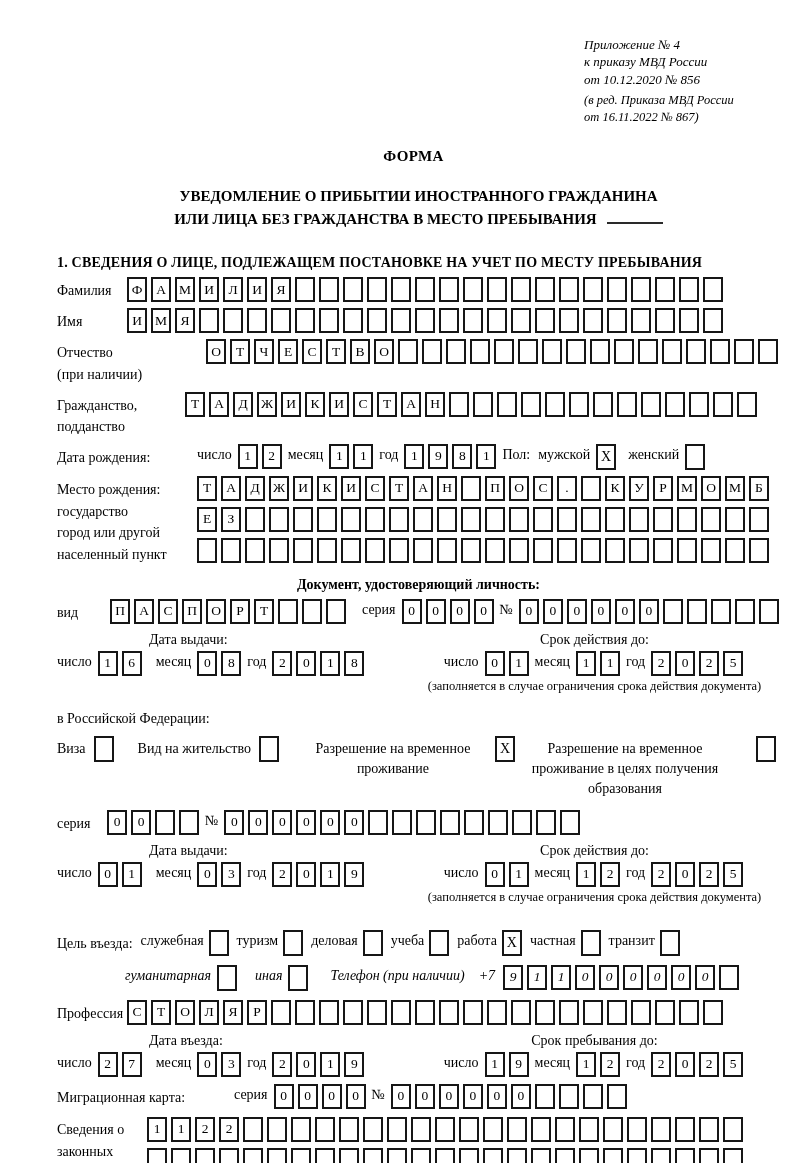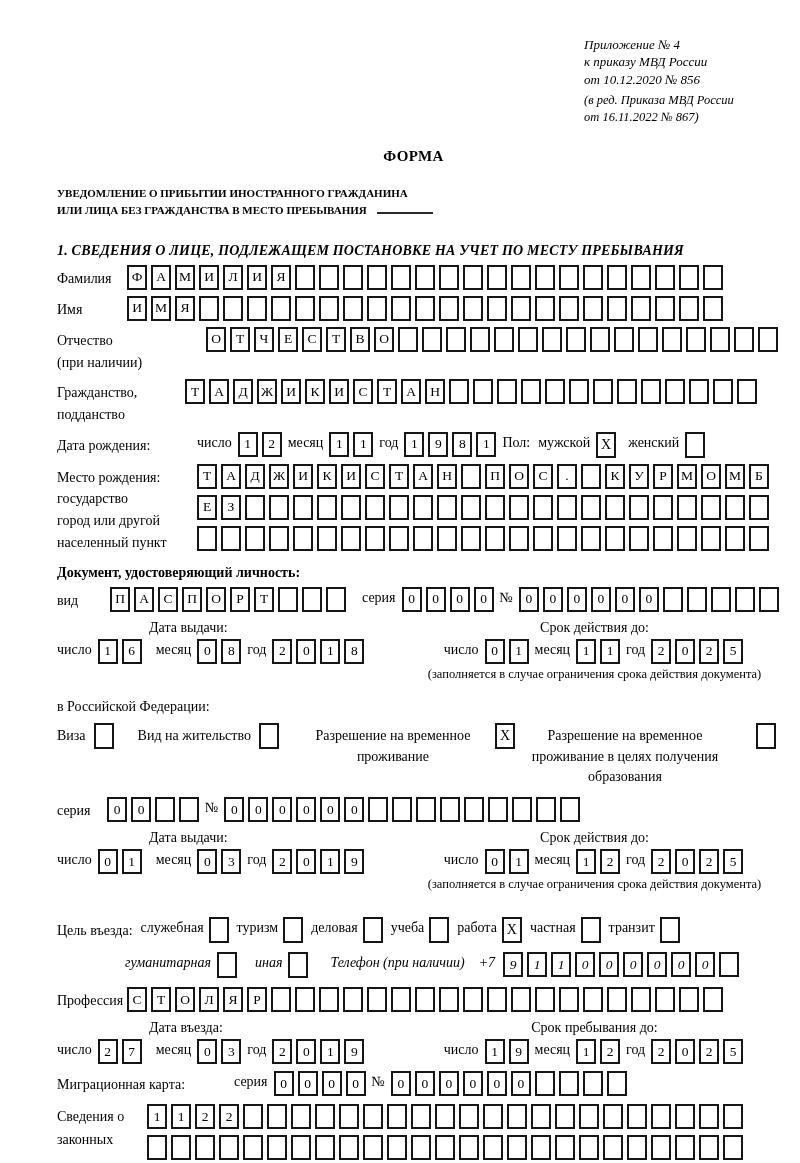--- a/index.html
+++ b/index.html
@@ -6,23 +6,23 @@
   html,body { background:#ffffff; }
   .page {
     width:800px; min-height:1163px; margin:0 auto; background:#fff; color:#000;
     font-family:"Liberation Serif", serif; font-size:14px; position:relative;
     padding:36px 20px 24px 57px;
   }
   
   .ref-block { margin-left:auto; width:196px; font-size:13px; line-height:1.34;font-style:italic; }
   .ref-amend { margin-top:4px; font-size:12.5px; }
   .forma { text-align:center; font-weight:bold; font-size:15px; margin:22px 10px 0 0; letter-spacing:.4px; }
-  .title { text-align:left; font-weight:bold; font-size:11px; margin-top:20px; line-height:1.55; }
+  .title { text-align:center; font-weight:bold; font-size:15px; margin-top:20px; line-height:1.55; }
   .title-underline { display:inline-block; width:56px; height:1em; border-bottom:2px solid #2a2a2a; margin-left:10px; }
-  .sec-heading { font-weight:bold; font-size:14px; margin-top:24px; letter-spacing:.2px;font-style:italic; }
+  .sec-heading { font-weight:bold; font-size:14px; margin-top:24px; letter-spacing:.2px; }
 
   
   .frow { display:flex; align-items:flex-start; margin-top:6px; }
   .flabel { flex:none; line-height:1.5; padding-top:3px; }
   .lbl2 { line-height:1.55; }
   .cells { display:inline-flex; flex:none; }
   .cell {
     flex:none; width:20px; height:25px; border:2px solid #161616; margin-right:4px;
     display:inline-flex; align-items:center; justify-content:center; font-size:13.5px; background:#fff;
   }
@@ -36,21 +36,21 @@
   .w-citizenship { width:128px; }
   .w-birthdate { width:104px; margin-right:34px; }
   .w-birthplace { width:140px; }
   .w-kind { width:53px; }
   .w-series1 { width:50px; }
   .w-profession { width:70px; }
   .w-migcard { width:175px; }
 
   .stackrows .cells { display:flex; margin-bottom:6px; }
 
-  .doc-heading { text-align:left; font-weight:bold; margin-top:8px; }
+  .doc-heading { text-align:center; font-weight:bold; margin-top:8px; }
 
   
   .datepair { display:flex; margin-top:8px; }
   .dp-left { width:352px; flex:none; }
   .dp-left .dg-title { padding-left:92px; }
   .dp-right { flex:1; display:flex; flex-direction:column; align-items:center; }
   .dg-title { margin-bottom:3px; }
   .dg-line { display:flex; align-items:flex-start; }
   .dg-line .dlab { margin-top:3px; }
   .note { font-size:12.5px; margin-top:3px; white-space:nowrap; }

